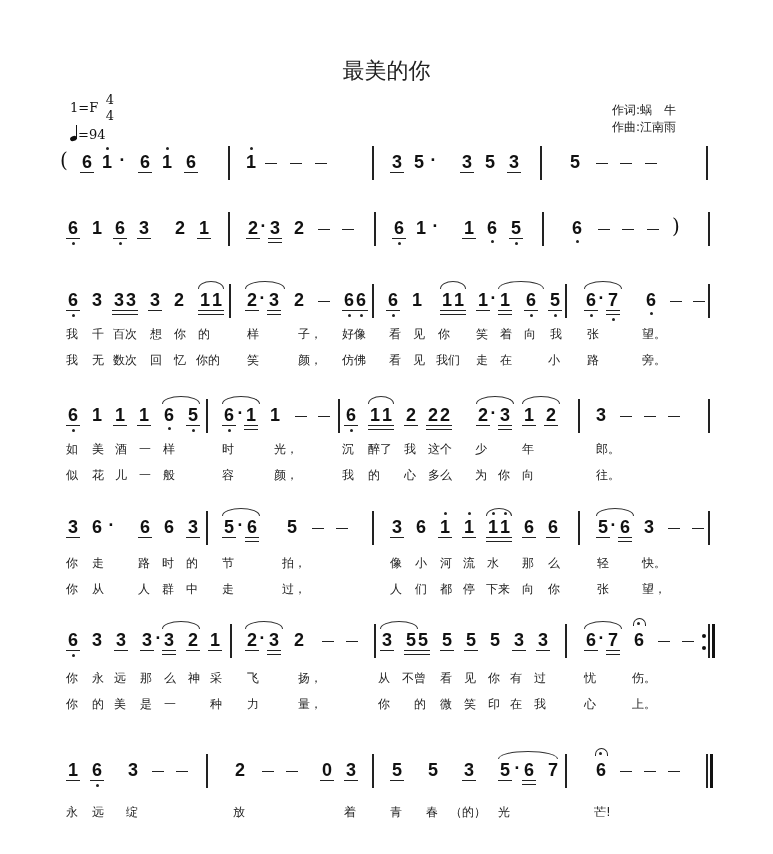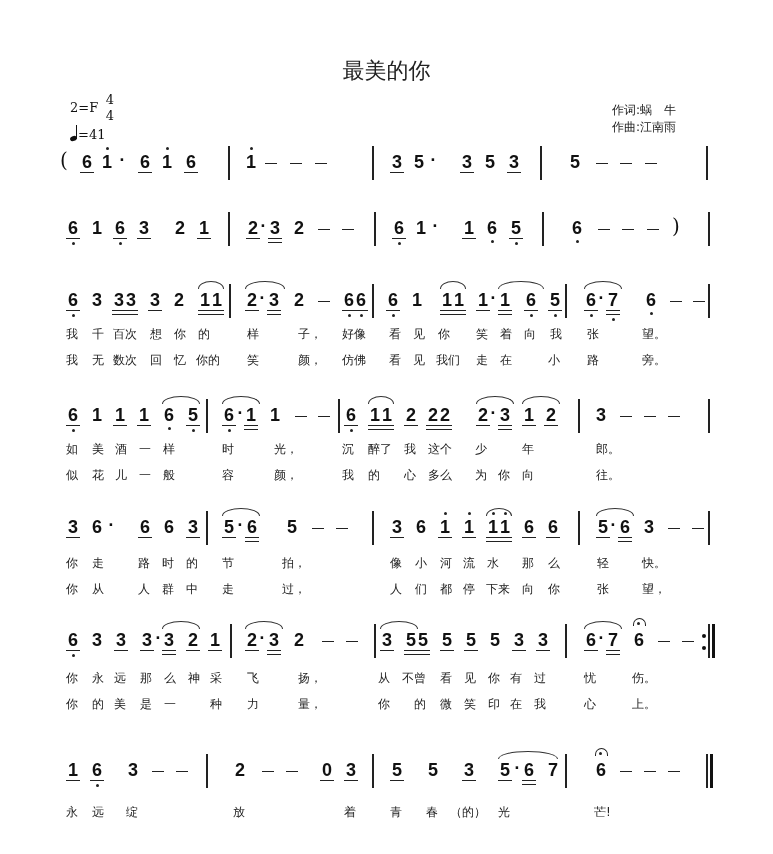--- a/index.html
+++ b/index.html
@@ -26,27 +26,27 @@
   .blthick{position:absolute;width:3px;background:#111;}
   .par{position:absolute;font-size:20px;font-family:"DejaVu Serif",serif;}
   .tie{position:absolute;border:1.2px solid #333;border-bottom:none;border-radius:50% 50% 0 0/100% 100% 0 0;height:7px;}
   .lyr{position:absolute;font-size:12px;color:#222;white-space:nowrap;}
   .rep{position:absolute;width:4px;height:4px;border-radius:50%;background:#111;}
 </style>
 </head>
 <body>
 
 <div class="title">最美的你</div>
-<div class="key">2=F</div>
+<div class="key">1=F</div>
 <div class="ts">
   <span>4</span>
   <span style="display:block">4</span>
 </div>
 <div class="tempo">
-  <span class="qn"></span><span>=41</span>
+  <span class="qn"></span><span>=94</span>
 </div>
 <div class="credit" style="top:102px">作词:蜗　牛</div>
 <div class="credit" style="top:119px">作曲:江南雨</div>
 
 <div id="score">
     <div class="system" style="top: 152px; height: 90px;">
       <div class="n" style="left: 80px; top: 0px;">6<div class="u1"></div></div>
       <div class="n" style="left: 100px; top: 0px;">1<div class="dh"></div></div>
       <div class="n" style="left: 138px; top: 0px;">6<div class="u1"></div></div>
       <div class="n" style="left: 160px; top: 0px;">1<div class="dh"></div></div>

